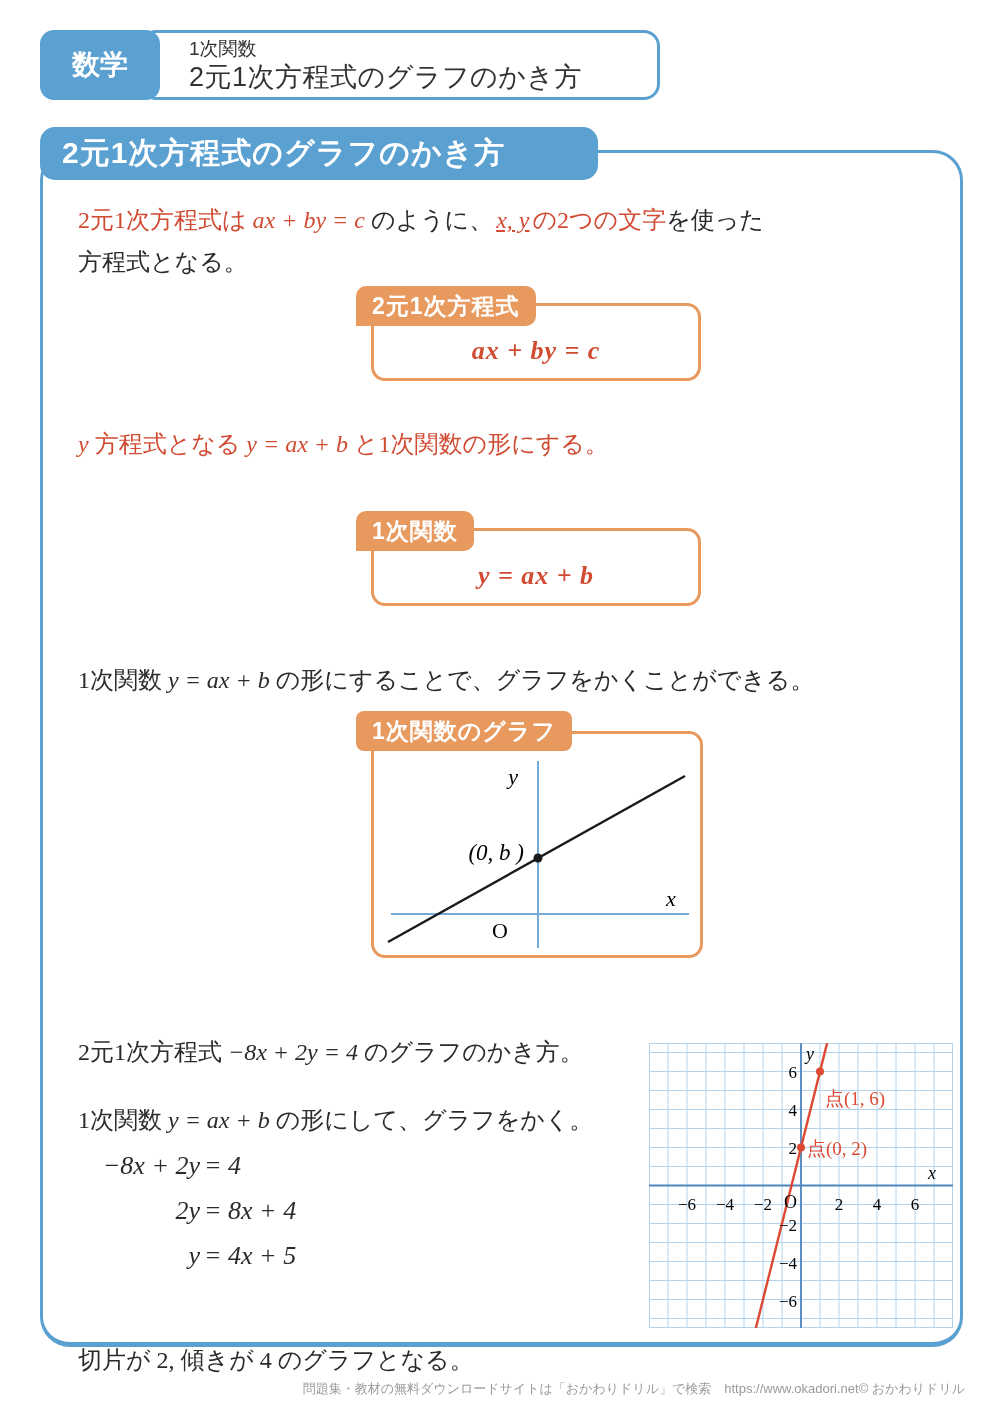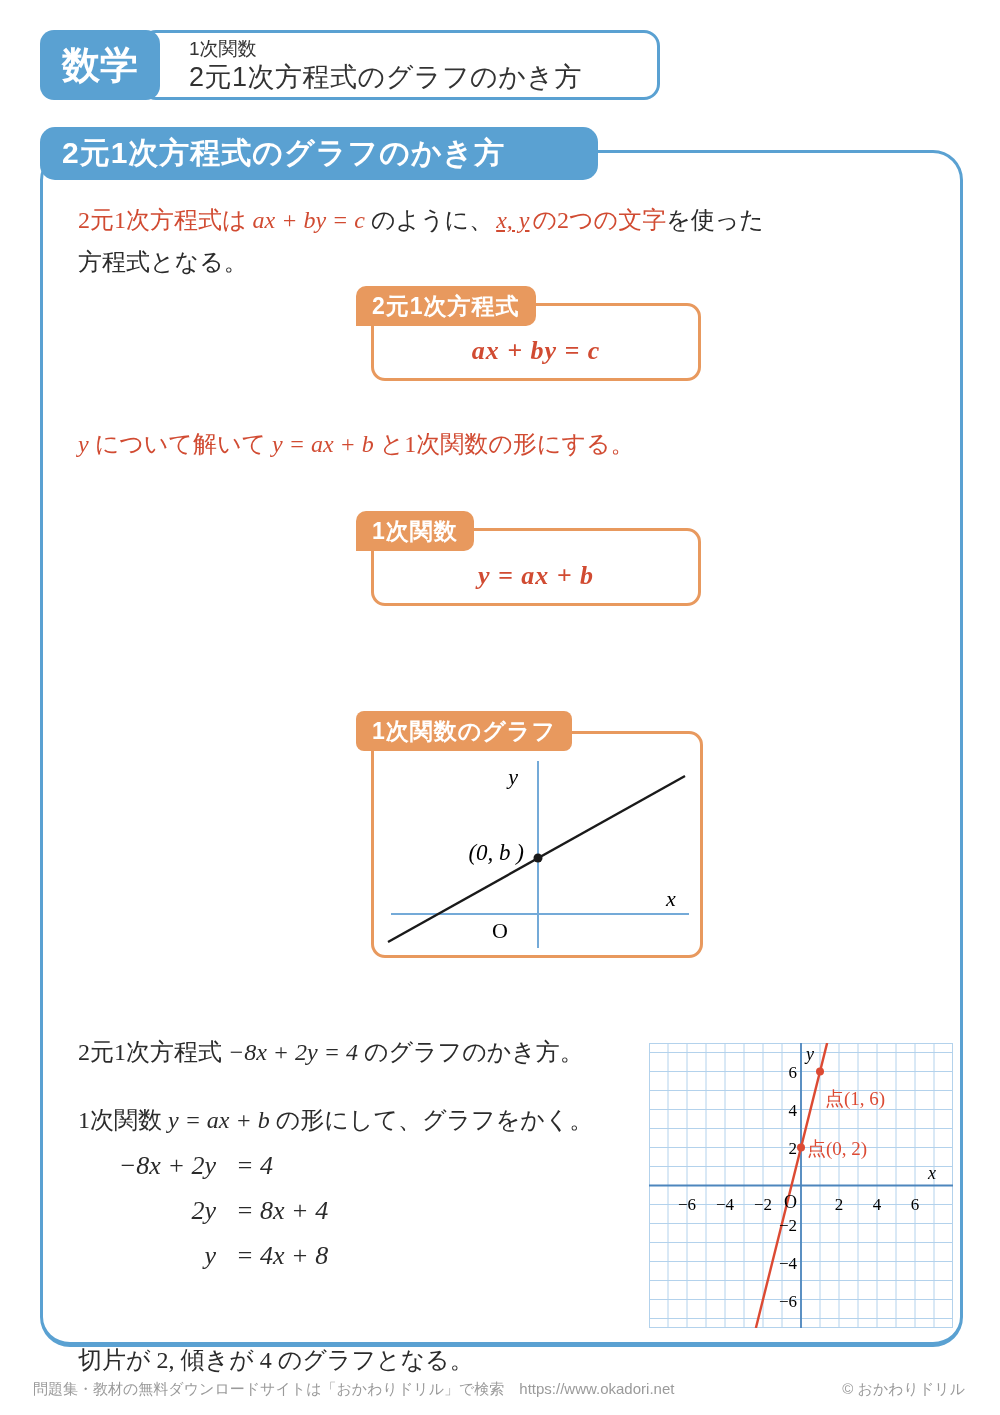--- a/index.html
+++ b/index.html
@@ -13,21 +13,21 @@
     width:1000px;height:1415px;position:relative;background:#ffffff;
     font-family:"Liberation Serif","DejaVu Serif",serif;color:var(--ink);
     overflow:hidden;
   }
 
   
   .header-badge{
     position:absolute;left:40px;top:30px;width:120px;height:70px;
     background:var(--blue);border-radius:14px;z-index:3;
     display:flex;align-items:center;justify-content:center;
-    color:#fff;font-size:38px;font-weight:700;
+    color:#fff;font-size:28px;font-weight:700;
     font-family:"Liberation Sans","DejaVu Sans",sans-serif;
   }
   .header-box{
     position:absolute;left:140px;top:30px;width:520px;height:70px;
     box-sizing:border-box;border:3px solid var(--blue);border-radius:16px;
     background:#fff;z-index:2;
     display:flex;flex-direction:column;justify-content:center;
     padding-left:46px;
     font-family:"Liberation Sans","DejaVu Sans",sans-serif;color:#333;
   }
@@ -67,32 +67,32 @@
     position:absolute;box-sizing:border-box;background:#fff;
     border:3px solid var(--orange);border-radius:14px;z-index:2;
   }
   .obox .formula{
     position:absolute;left:0;right:0;top:30px;text-align:center;
     font-style:italic;font-size:26px;color:var(--red);font-weight:600;letter-spacing:1px;
   }
   .graph-frame{overflow:hidden;}
 
   
-  .eq-block{position:absolute;left:43px;top:990px;display:grid;
-    grid-template-columns:130px auto;column-gap:20px;
+  .eq-block{position:absolute;left:27px;top:990px;display:grid;
+    grid-template-columns:130px auto;column-gap:4px;
     font-size:26px;line-height:45px;font-style:italic;}
   .eq-lhs{text-align:right;}
   .eq-rhs{text-align:left;}
 
   
   .footer{
     position:absolute;left:33px;top:1380px;width:932px;
-    display:flex;justify-content:space-between;
-    font-family:"Liberation Sans","DejaVu Sans",sans-serif;
-    font-size:15px;color:#9a9a9a;
+    display:flex;justify-content:flex-end;
+    font-family:"Liberation Sans","DejaVu Sans",sans-serif;
+    font-size:13px;color:#9a9a9a;
   }
 
   
   text{font-family:"Liberation Serif","DejaVu Serif",serif;}
   .t-it{font-style:italic;}
 </style>
 </head>
 <body>
 
 <div class="header-badge">
@@ -115,30 +115,33 @@
   </div>
 
   <div class="tag" style="left:313px;top:133px;">
     <span>2元1次方程式</span>
   </div>
   <div class="obox" style="left:328px;top:150px;width:330px;height:78px;">
     <div class="formula">ax + by = c</div>
   </div>
 
   <div class="para" style="left:35px;top:270px;">
-    <div><span class="red mi" style="padding-left:0;">y</span><span class="red">について解いて</span><span class="red mi">y = ax + b</span><span class="red">と1次関数の形にする。</span></div>
+    <div><span class="red mi" style="padding-left:0;">y</span><span class="red">方程式となる</span><span class="red mi">y = ax + b</span><span class="red">と1次関数の形にする。</span></div>
   </div>
 
   <div class="tag" style="left:313px;top:358px;">
     <span>1次関数</span>
   </div>
   <div class="obox" style="left:328px;top:375px;width:330px;height:78px;">
     <div class="formula">y = ax + b</div>
   </div>
 
+  <div class="para" style="left:35px;top:506px;">
+    <span>1次関数</span><span class="mi">y = ax + b</span><span>の形にすることで、グラフをかくことができる。</span>
+  </div>
 
   <div class="tag" style="left:313px;top:558px;border-radius:8px;">
     <span>1次関数のグラフ</span>
   </div>
   <div class="obox graph-frame" style="left:328px;top:578px;width:332px;height:227px;">
     <svg width="326" height="221" viewBox="0 0 326 221">
 
       <line x1="17" y1="180" x2="315" y2="180" stroke="#74aad8" stroke-width="2"></line>
       <line x1="164" y1="27" x2="164" y2="214" stroke="#74aad8" stroke-width="2"></line>
 
@@ -159,21 +162,21 @@
   <div class="para" style="left:35px;top:946px;text-align:right;">
     <span>1次関数</span><span class="mi">y = ax + b</span><span>の形にして、グラフをかく。</span>
   </div>
 
   <div class="eq-block">
     <span class="eq-lhs">−8x + 2y</span>
     <span class="eq-rhs">= 4</span>
     <span class="eq-lhs">2y</span>
     <span class="eq-rhs">= 8x + 4</span>
     <span class="eq-lhs">y</span>
-    <span class="eq-rhs">= 4x + 8</span>
+    <span class="eq-rhs">= 4x + 5</span>
   </div>
 
   <div class="para" style="left:35px;top:1186px;">切片が 2, 傾きが 4 のグラフとなる。</div>
 
   <svg style="position:absolute;left:606px;top:890px;" width="304" height="285" viewBox="0 0 304 285">
     <g id="grid2">
         <line x1="0" y1="0" x2="0" y2="285" stroke="#b3d2ec" stroke-width="1"></line>
         <line x1="19" y1="0" x2="19" y2="285" stroke="#b3d2ec" stroke-width="1"></line>
         <line x1="38" y1="0" x2="38" y2="285" stroke="#b3d2ec" stroke-width="1"></line>
         <line x1="57" y1="0" x2="57" y2="285" stroke="#b3d2ec" stroke-width="1"></line>

